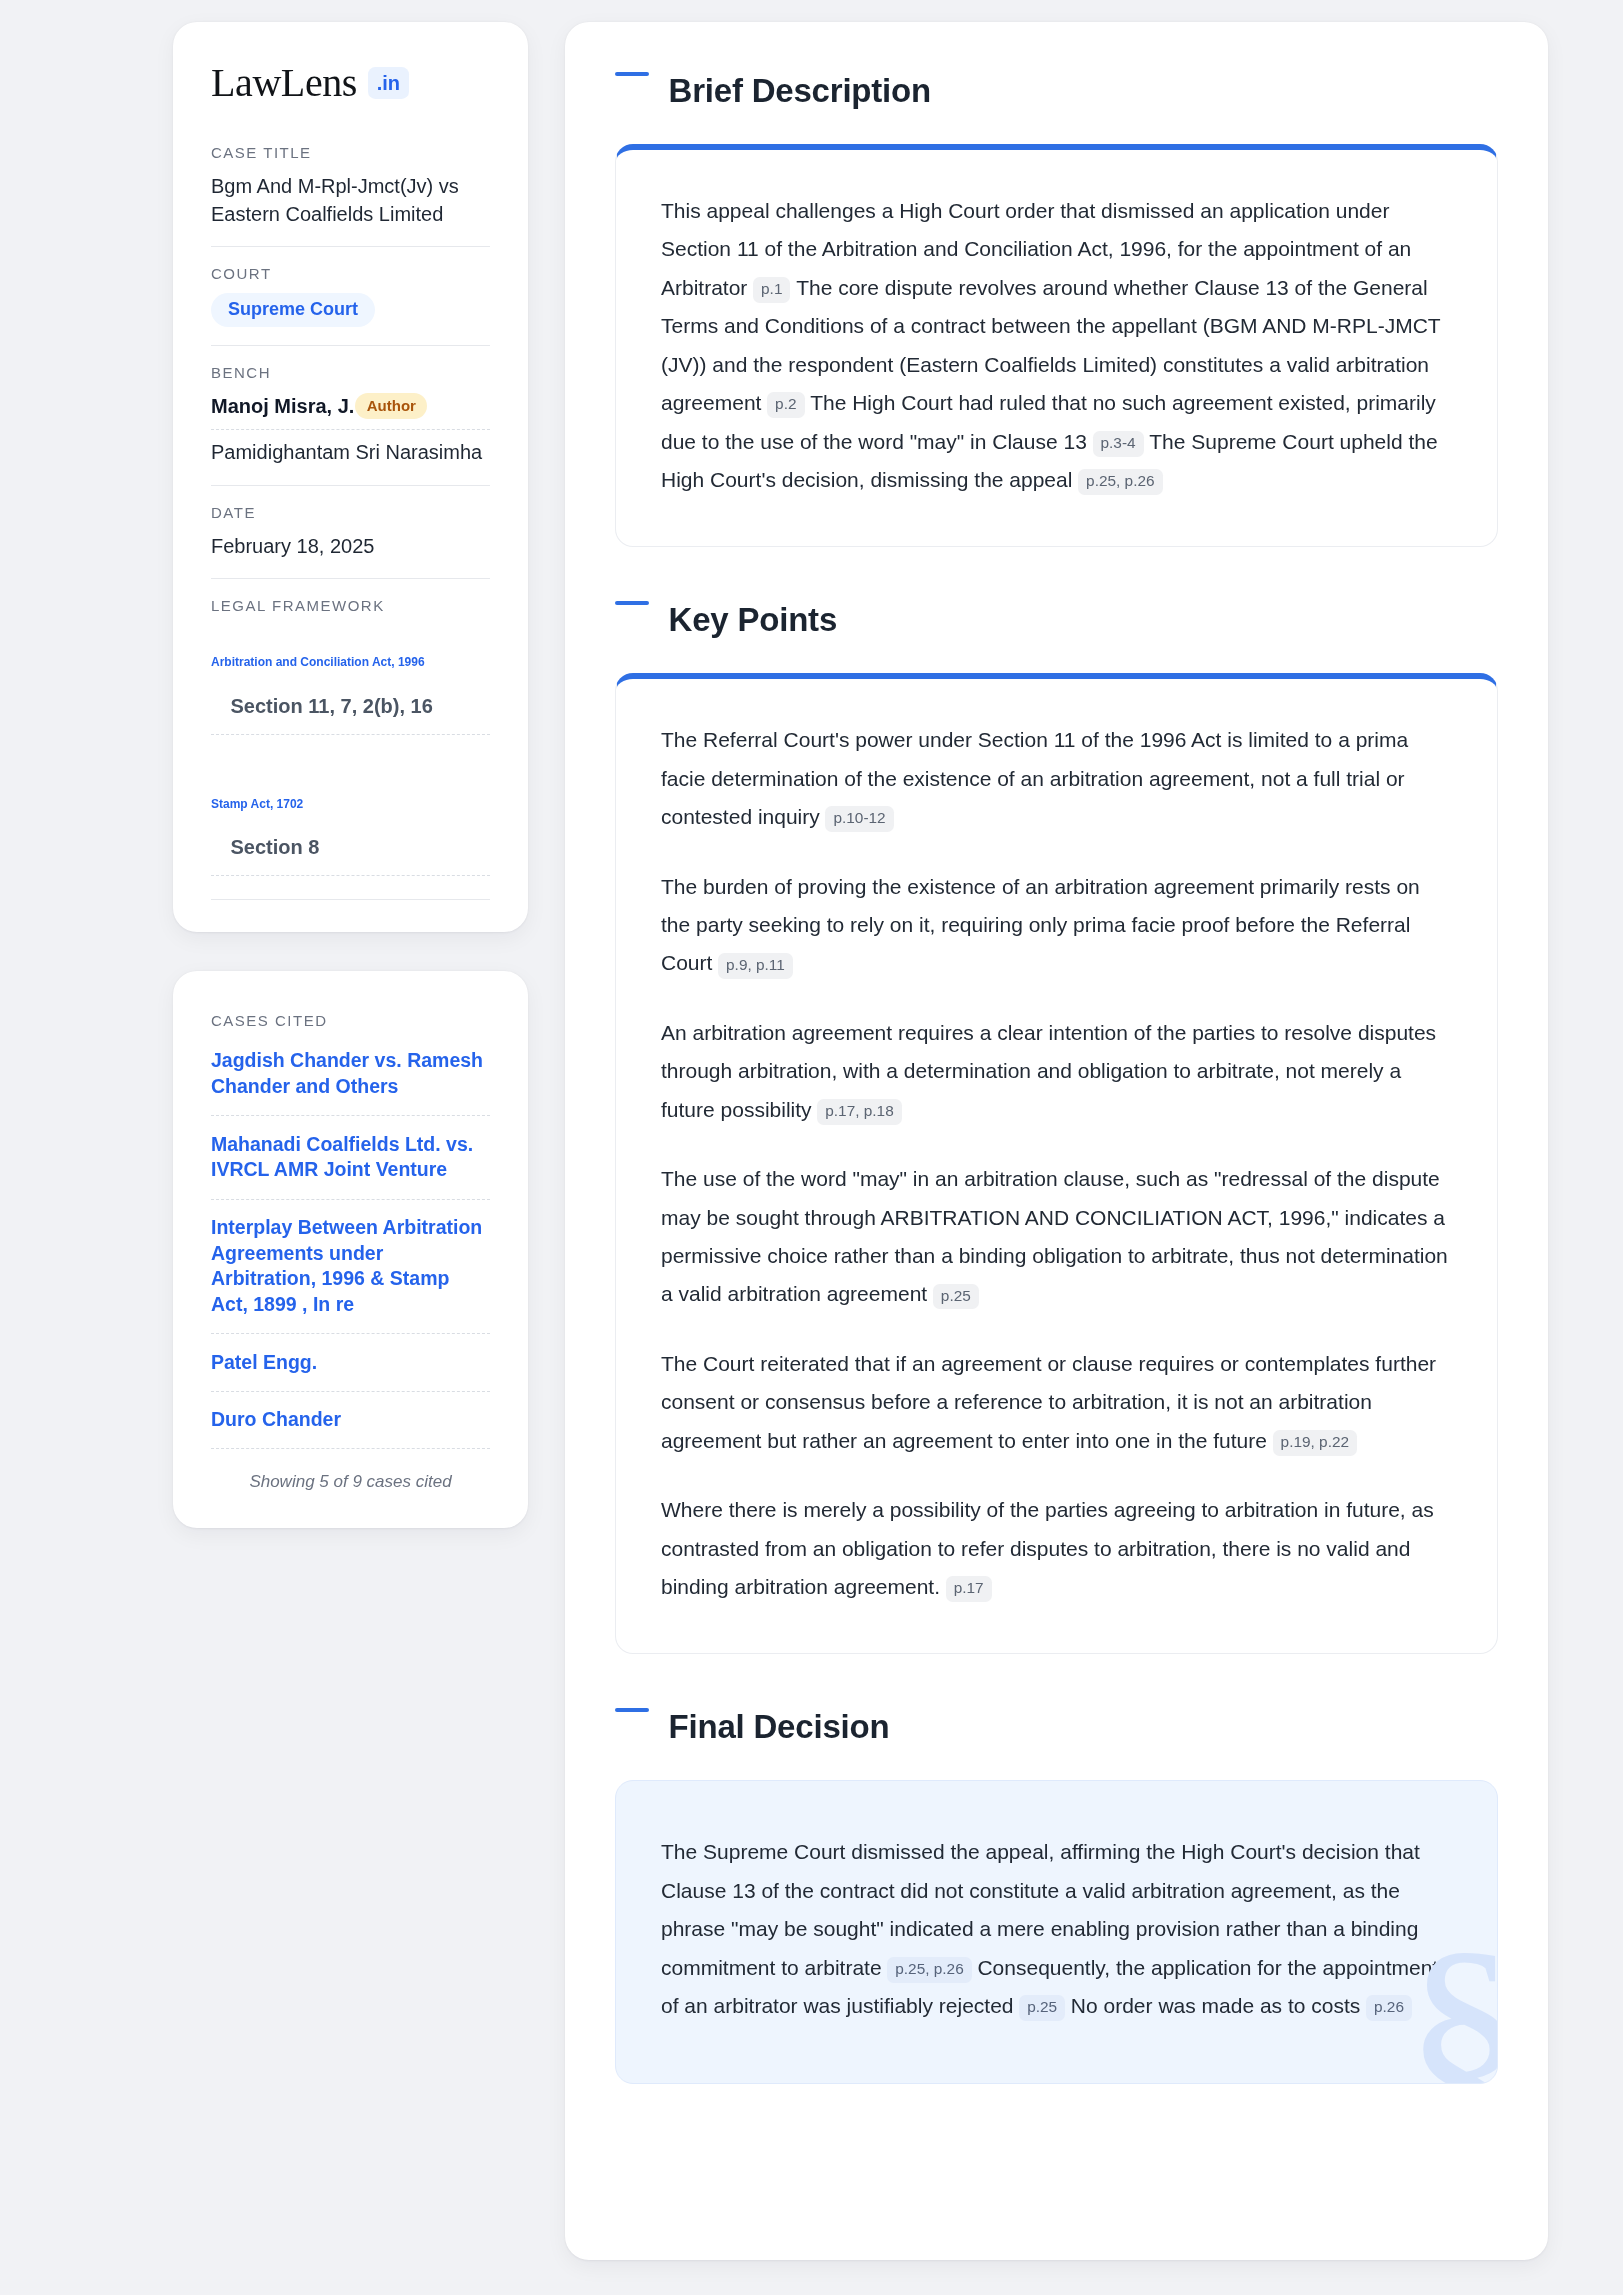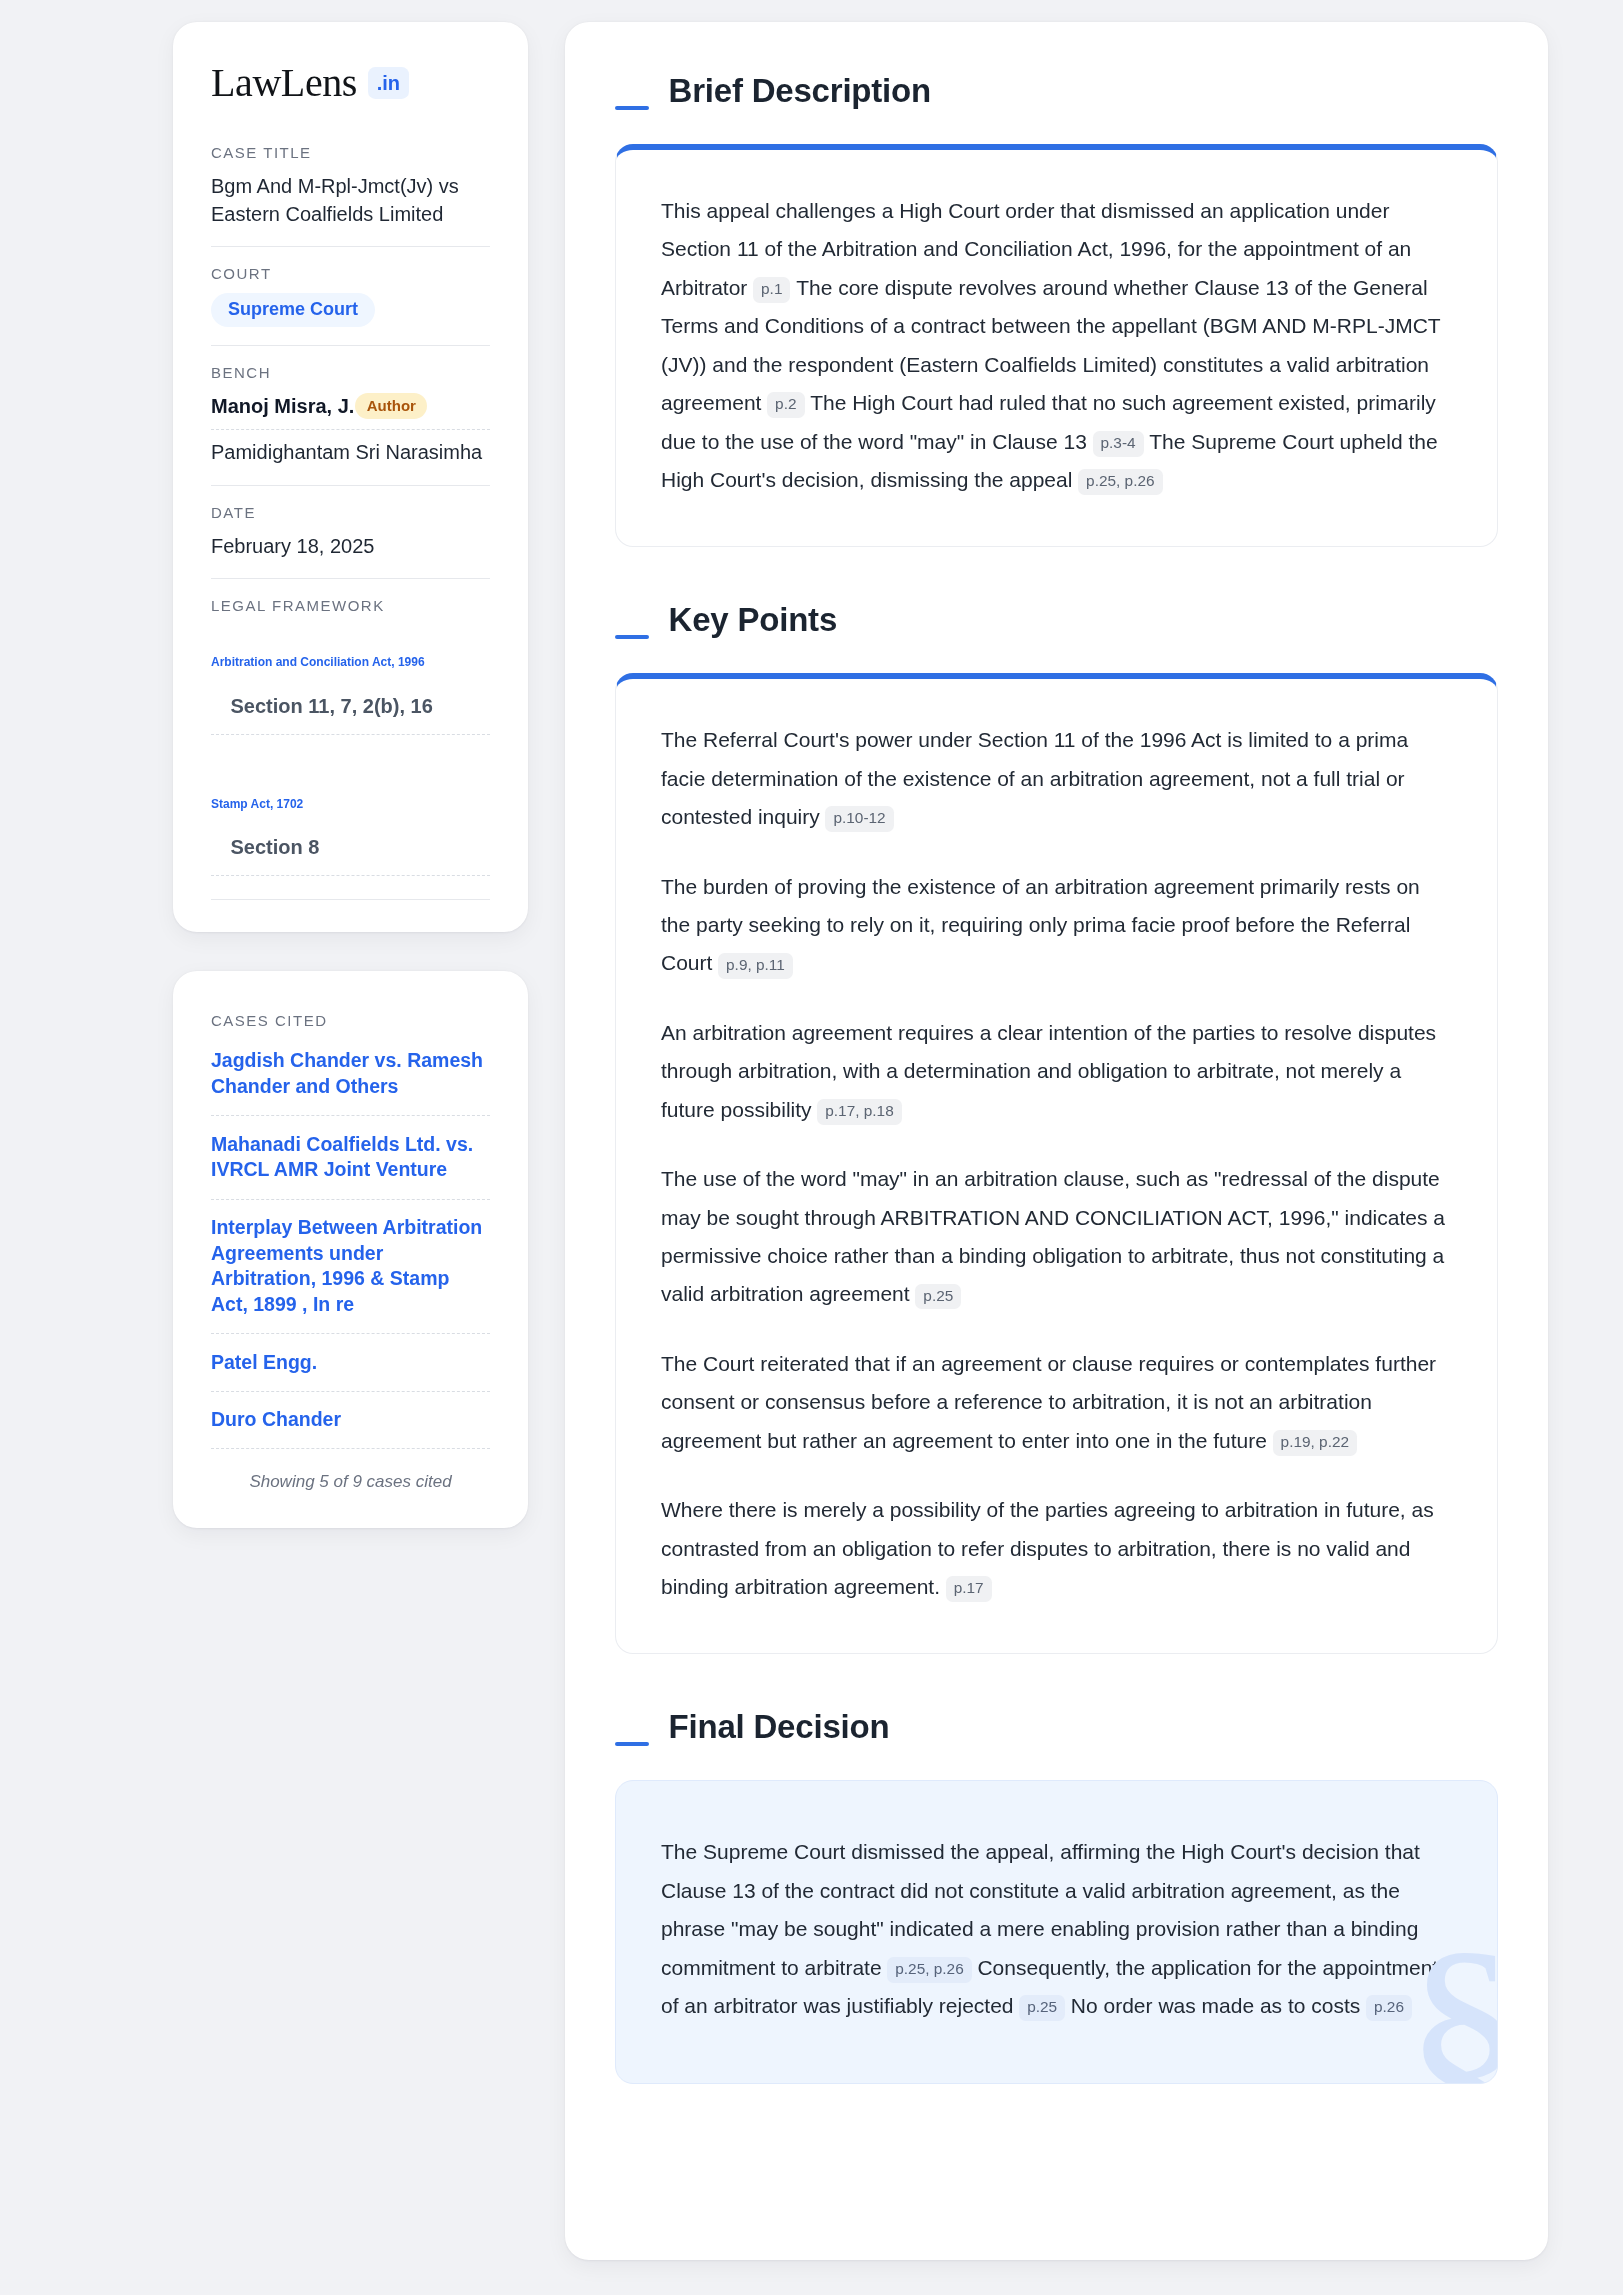--- a/index.html
+++ b/index.html
@@ -157,21 +157,21 @@
     box-shadow: 0 0.8px 2.4px rgba(16,24,40,.06), 0 6.5px 21px rgba(16,24,40,.05);
     padding: 50px 50px 58px 50px;
     min-height: 2238px;
   }
 
   .section { margin-bottom: 54px; }
   .section:last-child { margin-bottom: 0; }
 
   .section-head {
     display: flex;
-    align-items: flex-end;
+    align-items: flex-start;
     gap: 19.5px;
     margin-bottom: 34px;
   }
   .head-dash {
     width: 34px;
     height: 4px;
     border-radius: 2.4px;
     background: #2f6fe4;
     flex: 0 0 34px;
   }
@@ -328,21 +328,21 @@
 
     <section class="section">
       <div class="section-head">
         <span class="head-dash"></span>
         <h2 class="section-title">Key Points</h2>
       </div>
       <div class="panel with-bar">
         <p class="para"><span>The Referral Court's power under Section 11 of the 1996 Act is limited to a prima facie determination of the existence of an arbitration agreement, not a full trial or contested inquiry</span><span class="cite">p.10-12</span></p>
         <p class="para"><span>The burden of proving the existence of an arbitration agreement primarily rests on the party seeking to rely on it, requiring only prima facie proof before the Referral Court</span><span class="cite">p.9, p.11</span></p>
         <p class="para"><span>An arbitration agreement requires a clear intention of the parties to resolve disputes through arbitration, with a determination and obligation to arbitrate, not merely a future possibility</span><span class="cite">p.17, p.18</span></p>
-        <p class="para"><span>The use of the word "may" in an arbitration clause, such as "redressal of the dispute may be sought through ARBITRATION AND CONCILIATION ACT, 1996," indicates a permissive choice rather than a binding obligation to arbitrate, thus not constituting a valid arbitration agreement</span><span class="cite">p.25</span></p>
+        <p class="para"><span>The use of the word "may" in an arbitration clause, such as "redressal of the dispute may be sought through ARBITRATION AND CONCILIATION ACT, 1996," indicates a permissive choice rather than a binding obligation to arbitrate, thus not determination a valid arbitration agreement</span><span class="cite">p.25</span></p>
         <p class="para"><span>The Court reiterated that if an agreement or clause requires or contemplates further consent or consensus before a reference to arbitration, it is not an arbitration agreement but rather an agreement to enter into one in the future</span><span class="cite">p.19, p.22</span></p>
         <p class="para tight"><span>Where there is merely a possibility of the parties agreeing to arbitration in future, as contrasted from an obligation to refer disputes to arbitration, there is no valid and binding arbitration agreement.</span><span class="cite">p.17</span></p>
       </div>
     </section>
 
     <section class="section">
       <div class="section-head">
         <span class="head-dash"></span>
         <h2 class="section-title">Final Decision</h2>
       </div>

